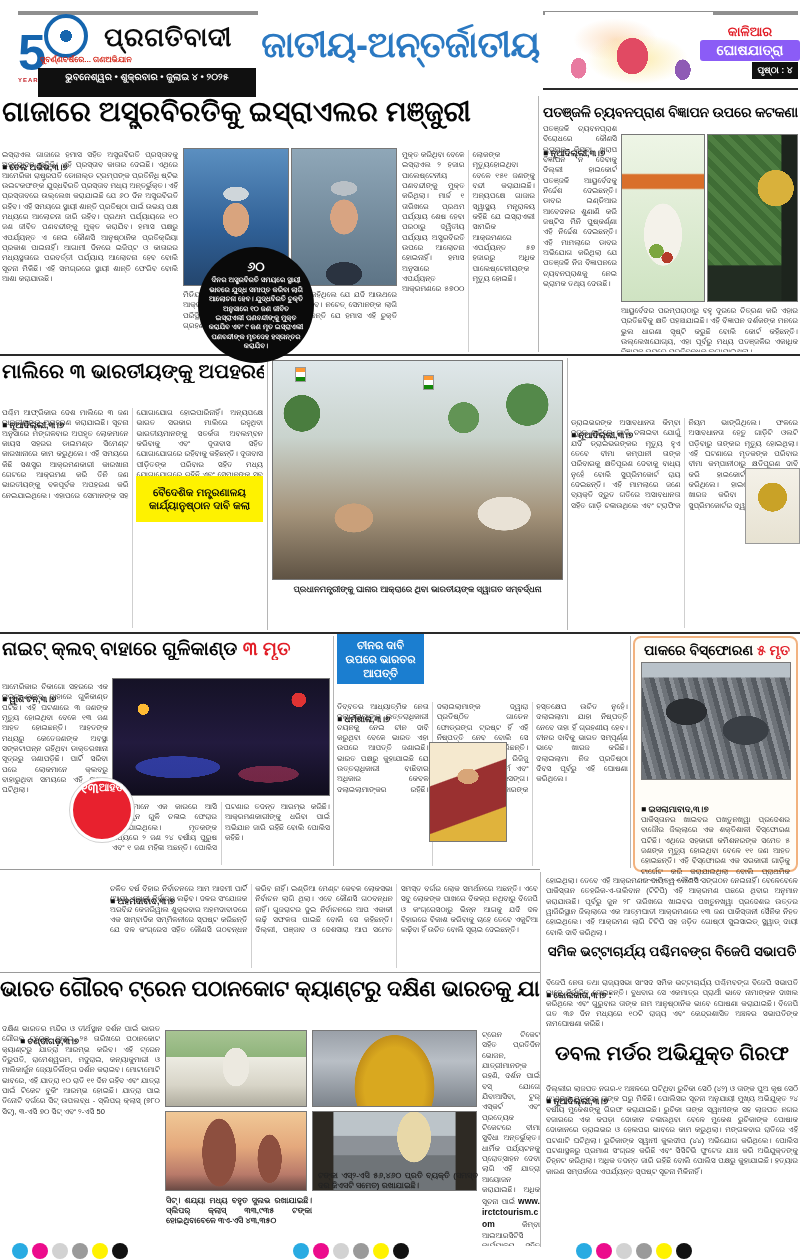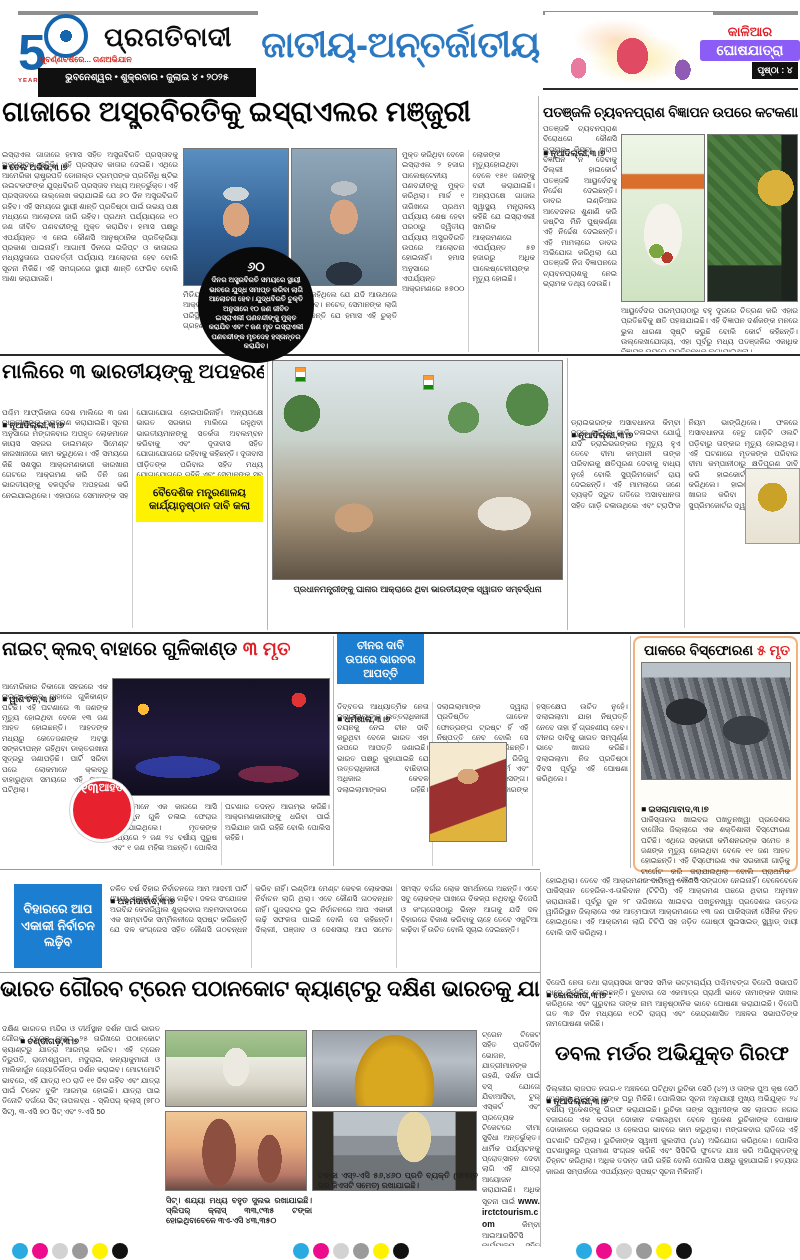--- a/index.html
+++ b/index.html
@@ -217,24 +217,24 @@
     </div>
     <div class="ph ph-pak" style="width:150px;height:118px;margin:3px auto 2px auto;"></div>
     <div class="byline">■ ଇସଲାମାବାଦ,୩।୭</div>
     <div class="body-text" style="height:66px;">ପାକିସ୍ତାନର ଖାଇବର ପଖତୁନଖ୍ୱା ପ୍ରଦେଶର ବାଜୌର ଜିଲ୍ଲାରେ ଏକ ଶକ୍ତିଶାଳୀ ବିସ୍ଫୋରଣ ଘଟିଛି। ଏଥିରେ ସହକାରୀ କମିଶନରଙ୍କ ସମେତ ୫ ଜଣଙ୍କ ମୃତ୍ୟୁ ହୋଇଥିବା ବେଳେ ୧୧ ଜଣ ଆହତ ହୋଇଛନ୍ତି। ଏହି ବିସ୍ଫୋରଣ ଏକ ସରକାରୀ ଗାଡ଼ିକୁ ଟାର୍ଗେଟ କରି କରାଯାଇଥିଲା ବୋଲି ପ୍ରାଥମିକ ତଦନ୍ତରୁ ଜଣାପଡ଼ିଛି।</div>
   </div>
 
   <div class="abs hrule-thin" style="left:0;top:869px;width:540px;"></div>
   <div class="abs vrule" style="left:540px;top:872px;height:375px;"></div>
 
   <div class="abs byline" style="left:110px;top:872px;">■ ଅହମଦାବାଦ,୩।୭</div>
-  <div class="abs bluebox" style="left:14px;top:884px;width:88px;height:84px;font-size:12.5px;line-height:1.35;">ବିହାରରେ ଆପ ଏକାକୀ ନିର୍ବାଚନ ଲଢ଼ିବ</div>
   <div class="abs body-text cols3" style="left:110px;top:884px;width:428px;height:84px;">ଚଳିତ ବର୍ଷ ବିହାର ନିର୍ବାଚନରେ ଆମ ଆଦମୀ ପାର୍ଟି (ଆପ) ଏକାକୀ ନିର୍ବାଚନ ଲଢ଼ିବ। ଦଳର ସଂଯୋଜକ ଅରବିନ୍ଦ କେଜରିୱାଲ ଶୁକ୍ରବାର ଅହମଦାବାଦରେ ଏକ ସାମ୍ବାଦିକ ସମ୍ମିଳନୀରେ ସ୍ପଷ୍ଟ କରିଛନ୍ତି ଯେ ଦଳ କଂଗ୍ରେସ ସହିତ କୌଣସି ଗଠବନ୍ଧନ କରିବ ନାହିଁ। ଇଣ୍ଡିଆ ମେଣ୍ଟ କେବଳ ଲୋକସଭା ନିର୍ବାଚନ ଲାଗି ଥିଲା। ଏବେ କୌଣସି ଗଠବନ୍ଧନ ନାହିଁ। ଗୁଜରାଟର ଦୁଇ ନିର୍ବାଚନରେ ଆପ ଏକାକୀ ଲଢ଼ି ସଫଳତା ପାଇଛି ବୋଲି ସେ କହିଛନ୍ତି। ଦିଲ୍ଲୀ, ପଞ୍ଜାବ ଓ ଦେଶସାରା ଆପ ସମେତ ସମସ୍ତ ବର୍ଗର ଲୋକ ସମର୍ଥନରେ ଅଛନ୍ତି। ଏବେ ସବୁ ଲୋକଙ୍କ ପାଖରେ ବିକଳ୍ପ ନଥିବାରୁ ବିଜେପି ଓ କଂଗ୍ରେସଠାରୁ ଭିନ୍ନ ଆଗକୁ ଯଦି ଦଳ ବିହାରରେ ବିକାଶ କରିବାକୁ ଚାହେ ତେବେ ଏକୁଟିଆ ଲଢ଼ିବା ହିଁ ଉଚିତ ବୋଲି ସୂଚାଇ ଦେଇଛନ୍ତି।</div>
 
   <div class="abs body-text" style="left:546px;top:876px;width:252px;height:64px;">ହୋଇଥିଲା। ତେବେ ଏହି ଆକ୍ରମଣର ଦାୟିତ୍ୱ କୌଣସି ସଙ୍ଗଠନ ନେଇନାହିଁ। ବେଳେବେଳେ ପାକିସ୍ତାନ ତେହରିକ-ଏ-ତାଲିବାନ (ଟିଟିପି) ଏହି ଆକ୍ରମଣ ପଛରେ ଥିବାର ଅନୁମାନ କରାଯାଉଛି। ପୂର୍ବରୁ ଜୁନ ୨୮ ତାରିଖରେ ଖାଇବର ପଖତୁନଖ୍ୱା ପ୍ରଦେଶର ଉତ୍ତର ୱାଜିରିସ୍ଥାନ ଜିଲ୍ଲାରେ ଏକ ଆତ୍ମଘାତୀ ଆକ୍ରମଣରେ ୧୩ ଜଣ ପାକିସ୍ତାନୀ ସୈନିକ ନିହତ ହୋଇଥିଲେ। ଏହି ଆକ୍ରମଣ ଲାଗି ଟିଟିପି ସହ ଜଡ଼ିତ ଗୋଷ୍ଠୀ ସୁଇସାଇଡ୍ ସ୍କ୍ୱାଡ୍ ଦାୟୀ ବୋଲି ଦାବି କରିଥିଲା।</div>
+  <div class="abs headline nowrap" style="left:546px;top:944px;width:252px;font-size:13.5px;text-align:center;">ସମିକ ଭଟ୍ଟାଚାର୍ଯ୍ୟ ପଶ୍ଚିମବଙ୍ଗ ବିଜେପି ସଭାପତି</div>
   <div class="abs byline" style="left:546px;top:966px;">■ କୋଲକାତା,୩।୭ :</div>
   <div class="abs body-text" style="left:546px;top:978px;width:252px;height:58px;">ବିଜେପି ନେତା ତଥା ରାଜ୍ୟସଭା ସାଂସଦ ସମିକ ଭଟ୍ଟାଚାର୍ଯ୍ୟ ପଶ୍ଚିମବଙ୍ଗ ବିଜେପି ସଭାପତି ଭାବେ ନିର୍ବାଚିତ ହୋଇଛନ୍ତି। ବୁଧବାର ସେ ଏକମାତ୍ର ପ୍ରାର୍ଥୀ ଭାବେ ନାମାଙ୍କନ ଦାଖଲ କରିଥିଲେ ଏବଂ ଗୁରୁବାର ତାଙ୍କ ନାମ ଆନୁଷ୍ଠାନିକ ଭାବେ ଘୋଷଣା କରାଯାଇଛି। ବିଜେପି ଗତ ୩୬ ଦିନ ମଧ୍ୟରେ ୧୦ଟି ରାଜ୍ୟ ଏବଂ କେନ୍ଦ୍ରଶାସିତ ଅଞ୍ଚଳର ସଭାପତିଙ୍କ ନାମଘୋଷଣା କରିଛି।</div>
   <div class="abs headline nowrap" style="left:546px;top:1042px;width:252px;font-size:20px;text-align:center;">ଡବଲ ମର୍ଡର ଅଭିଯୁକ୍ତ ଗିରଫ</div>
   <div class="abs byline" style="left:546px;top:1072px;">■ ନୂଆଦିଲ୍ଲୀ,୩।୭</div>
   <div class="abs body-text" style="left:546px;top:1084px;width:252px;height:158px;">ଦିଲ୍ଲୀର ଲାଜପତ ନଗର-୧ ଅଞ୍ଚଳରେ ଘଟିଥିବା ରୁଚିକା ସେଠି (୪୨) ଓ ତାଙ୍କ ପୁଅ କୃଷ ସେଠି (୧୪)ଙ୍କ ମୃତଦେହ ତାଙ୍କ ଘରୁ ମିଳିଛି। ପୋଲିସର ସୂଚନା ଅନୁଯାୟୀ ମୁଖ୍ୟ ଅଭିଯୁକ୍ତ ୨୪ ବର୍ଷୀୟ ମୁକେଶଙ୍କୁ ଗିରଫ କରାଯାଇଛି। ରୁଚିକା ତାଙ୍କ ସ୍ୱାମୀଙ୍କ ସହ ଲାଜପତ ନଗର ବଜାରରେ ଏକ କପଡ଼ା ଦୋକାନ ଚଳାଉଥିବା ବେଳେ ମୁକେଶ ରୁଚିକାଙ୍କ ପୋଷାକ ଦୋକାନରେ ଡ୍ରାଇଭର ଓ ହେଲପର ଭାବରେ କାମ କରୁଥିଲା। ମଙ୍ଗଳବାର ରାତିରେ ଏହି ଘଟଣାଟି ଘଟିଥିଲା। ରୁଚିକାଙ୍କ ସ୍ୱାମୀ କୁଲଦୀପ (୪୪) ଅଭିଯୋଗ କରିଥିଲେ। ପୋଲିସ ଘଟଣାସ୍ଥଳରୁ ପ୍ରମାଣ ସଂଗ୍ରହ କରିଛି ଏବଂ ସିସିଟିଭି ଫୁଟେଜ ଯାଞ୍ଚ କରି ଅଭିଯୁକ୍ତଙ୍କୁ ଚିହ୍ନଟ କରିଥିଲା। ଅଧିକ ତଦନ୍ତ ଜାରି ରହିଛି ବୋଲି ପୋଲିସ ପକ୍ଷରୁ କୁହାଯାଇଛି। ହତ୍ୟାର କାରଣ ସମ୍ପର୍କରେ ଏପର୍ଯ୍ୟନ୍ତ ସ୍ପଷ୍ଟ ସୂଚନା ମିଳିନାହିଁ।</div>
 
   <div class="abs hrule-thin" style="left:0;top:972px;width:540px;"></div>
 
   <div class="abs headline nowrap" style="left:0;top:976px;width:540px;font-size:22px;letter-spacing:-0.3px;">ଭାରତ ଗୌରବ ଟ୍ରେନ ପଠାନକୋଟ କ୍ୟାଣ୍ଟରୁ ଦକ୍ଷିଣ ଭାରତକୁ ଯାତ୍ରା କରିବ</div>
   <div class="abs byline" style="left:20px;top:1012px;">■ ଚଣ୍ଡୀଗଡ଼,୩।୭</div>

